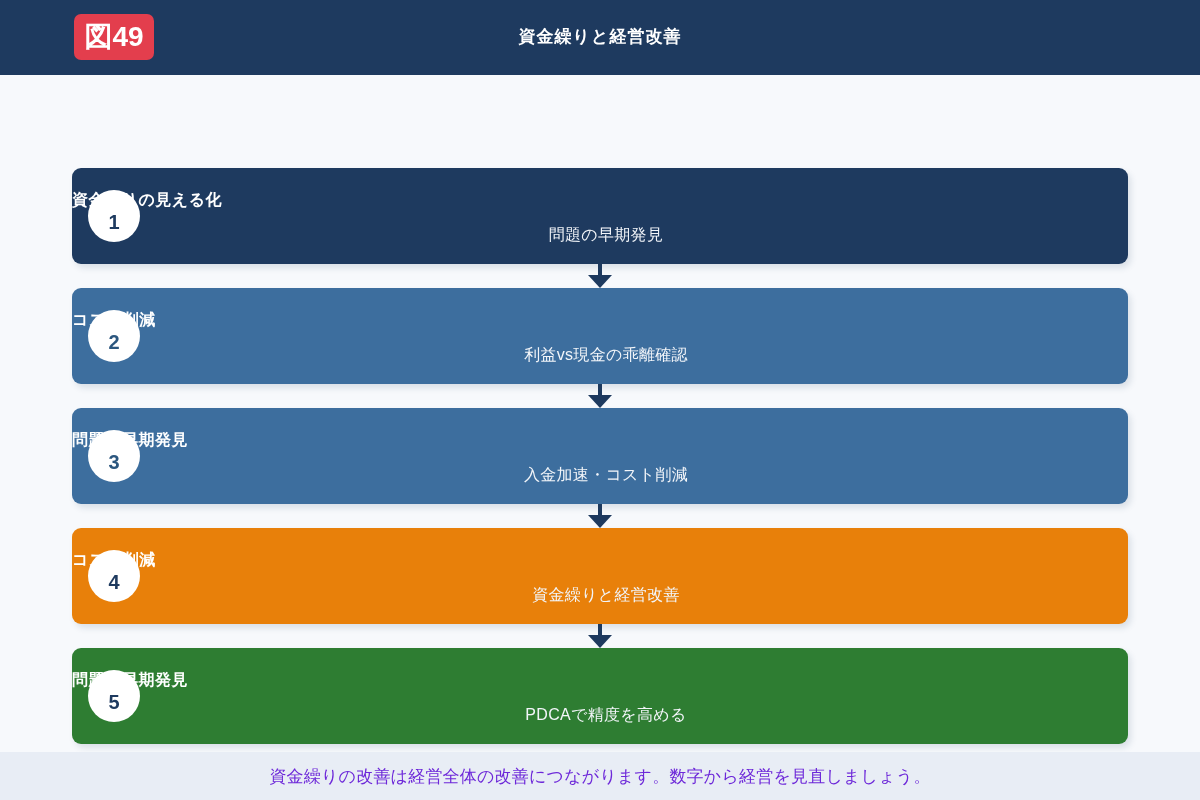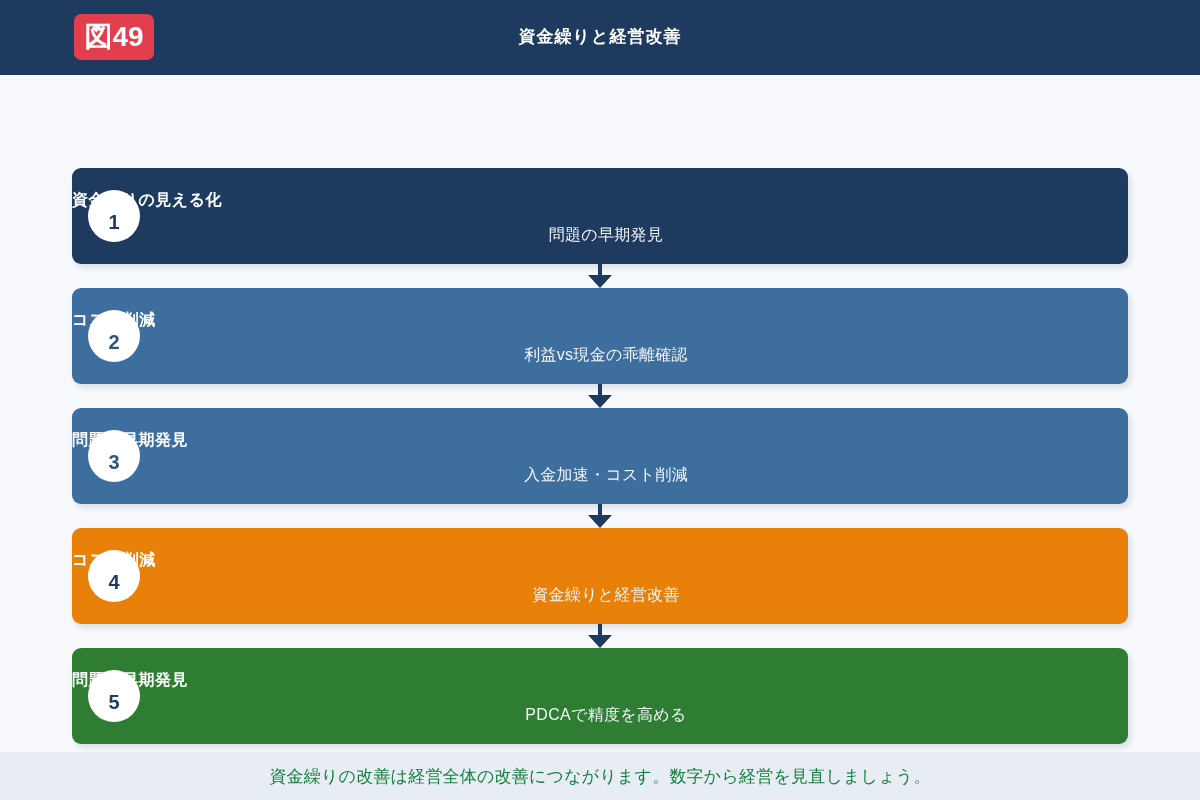--- a/index.html
+++ b/index.html
@@ -164,21 +164,21 @@
     left: 0;
     top: 752px;
     width: 1200px;
     height: 48px;
     background: #e8edf5;
     display: flex;
     align-items: center;
     justify-content: center;
   }
   .footer-text {
-    color: #15803d;
+    color: #6d28d9;
     font-size: 17px;
     letter-spacing: 0.2px;
   }
 </style>
 </head>
 <body>
 
 <div class="header">
   <div class="fig-badge">図49</div>
   <div class="header-title">資金繰りと経営改善</div>

